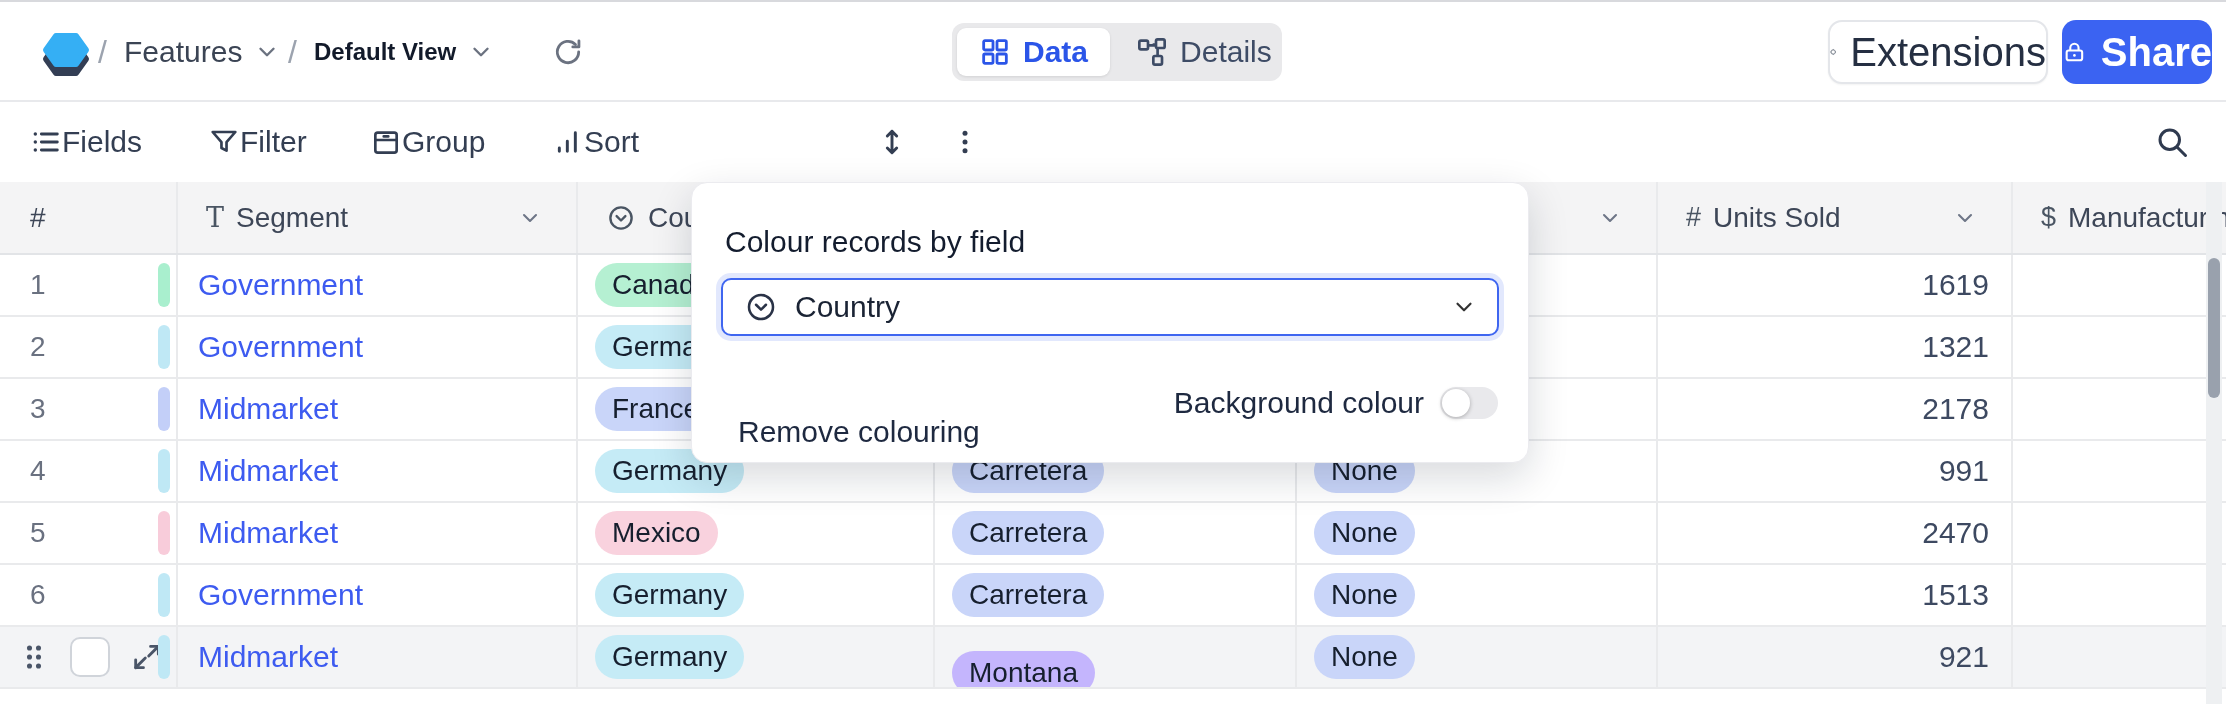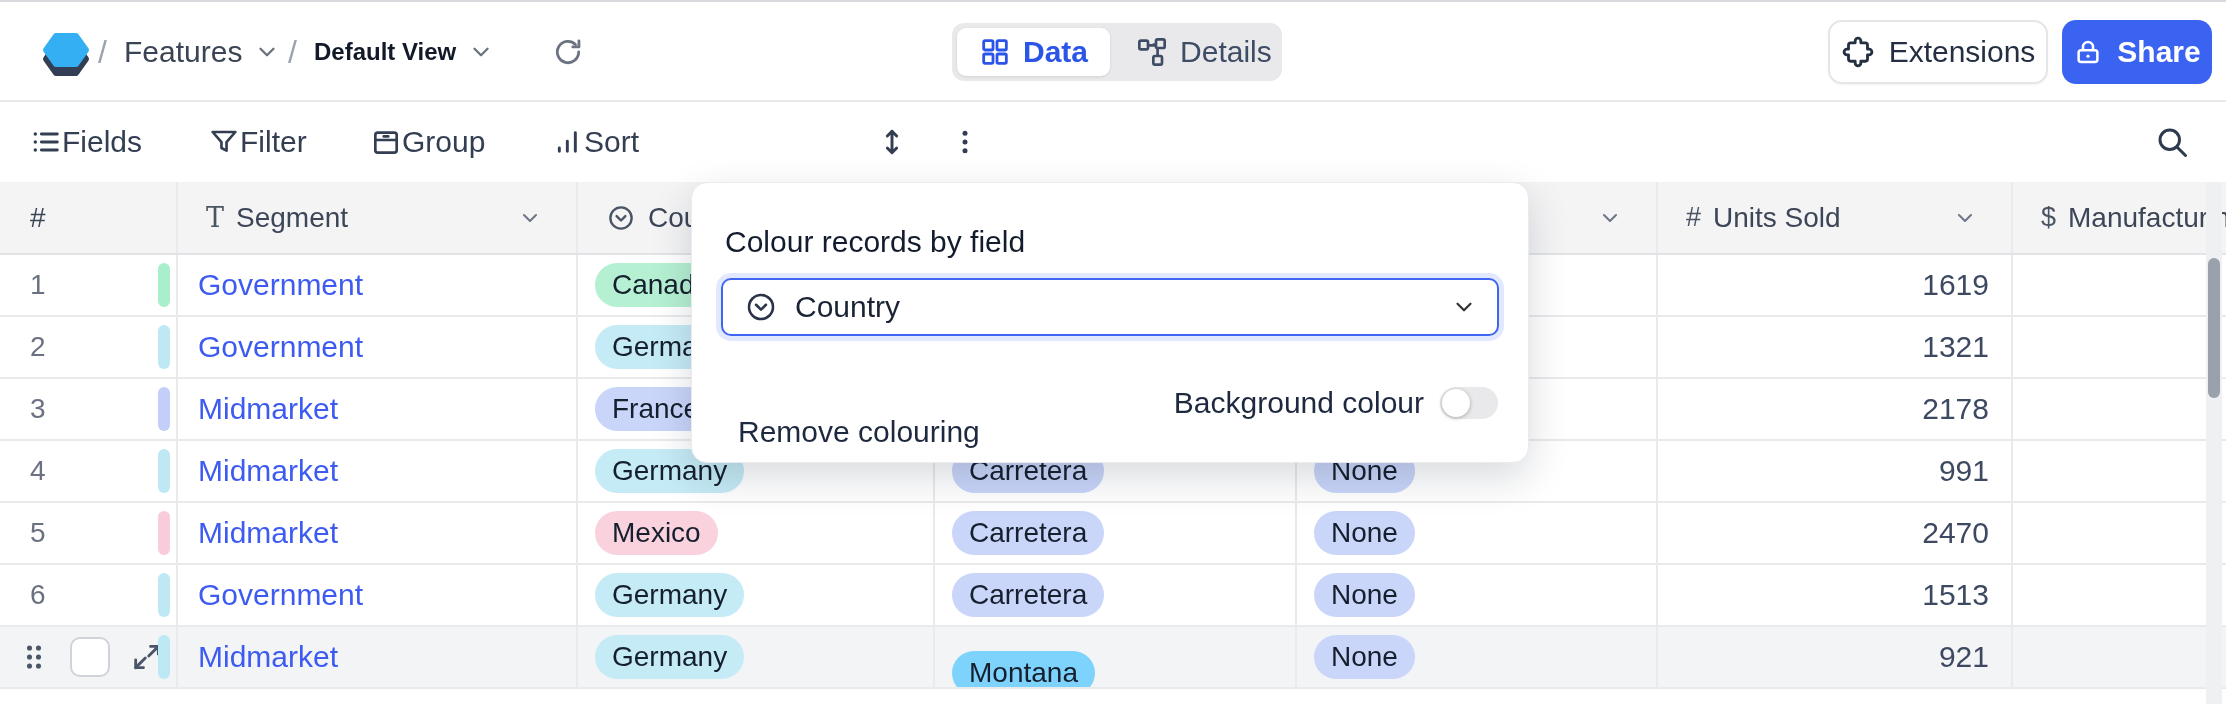--- a/index.html
+++ b/index.html
@@ -16,21 +16,21 @@
   .crumb.bold { font-size:24px; color:#121a2a; font-weight:700; }
   .chev { flex:0 0 auto; }
 
   .seg-toggle { position:absolute; left:952px; top:21px; width:330px; height:58px; background:#e9e9eb;
     border-radius:12px; display:flex; align-items:center; padding:5px; gap:4px; }
   .seg-opt { height:48px; display:flex; align-items:center; gap:12px; padding:0 22px; border-radius:9px;
     font-size:30px; color:#3e4c66; cursor:pointer; }
   .seg-opt.active { background:#fff; color:#2b55e8; font-weight:700; box-shadow:0 1px 3px rgba(0,0,0,.10); }
 
   .btn { position:absolute; top:18px; height:64px; display:flex; align-items:center; gap:14px;
-    border-radius:14px; font-size:30px;text-align:right; }
+    border-radius:14px; font-size:40px;text-align:right; }
   .btn-ext { left:1828px; width:220px; background:#fff; border:2px solid #e4e6ea; color:#252f42;
     justify-content:center; box-shadow:0 1px 2px rgba(0,0,0,.05); }
   .btn-share { left:2062px; width:150px; background:#3b63f2; color:#fff; font-weight:700; justify-content:center; }
 
   
   .toolbar { position:absolute; left:0; top:100px; width:2226px; height:80px; background:#fff; }
   .titem { position:absolute; top:0; height:80px; display:flex; align-items:center; gap:0;
     font-size:30px; color:#333e52; cursor:pointer; }
   .titem.colour { left:692px; top:114px; height:52px; background:#fbe9f2; border-radius:12px; padding:0 20px; }
 
@@ -414,21 +414,21 @@
             </div>
             <div class="stripe" style="background: rgb(191, 232, 245);"></div>
           </div>
           <div class="cell c-seg">
             <div class="seglink">Midmarket</div>
           </div>
           <div class="cell c-country">
             <div class="pill" style="background: rgb(197, 235, 246);">Germany</div>
           </div>
           <div class="cell c-prod">
-            <div class="pill" style="background: #7dd3fc; margin-top: 32px;">Montana</div>
+            <div class="pill" style="background: #c4b5fd; margin-top: 32px;">Montana</div>
           </div>
           <div class="cell c-band">
             <div class="pill" style="background: rgb(201, 213, 249);">None</div>
           </div>
           <div class="cell c-units">
             <div class="unum">921</div>
           </div>
           <div class="cell c-manu"></div>
         </div>
       </div>

